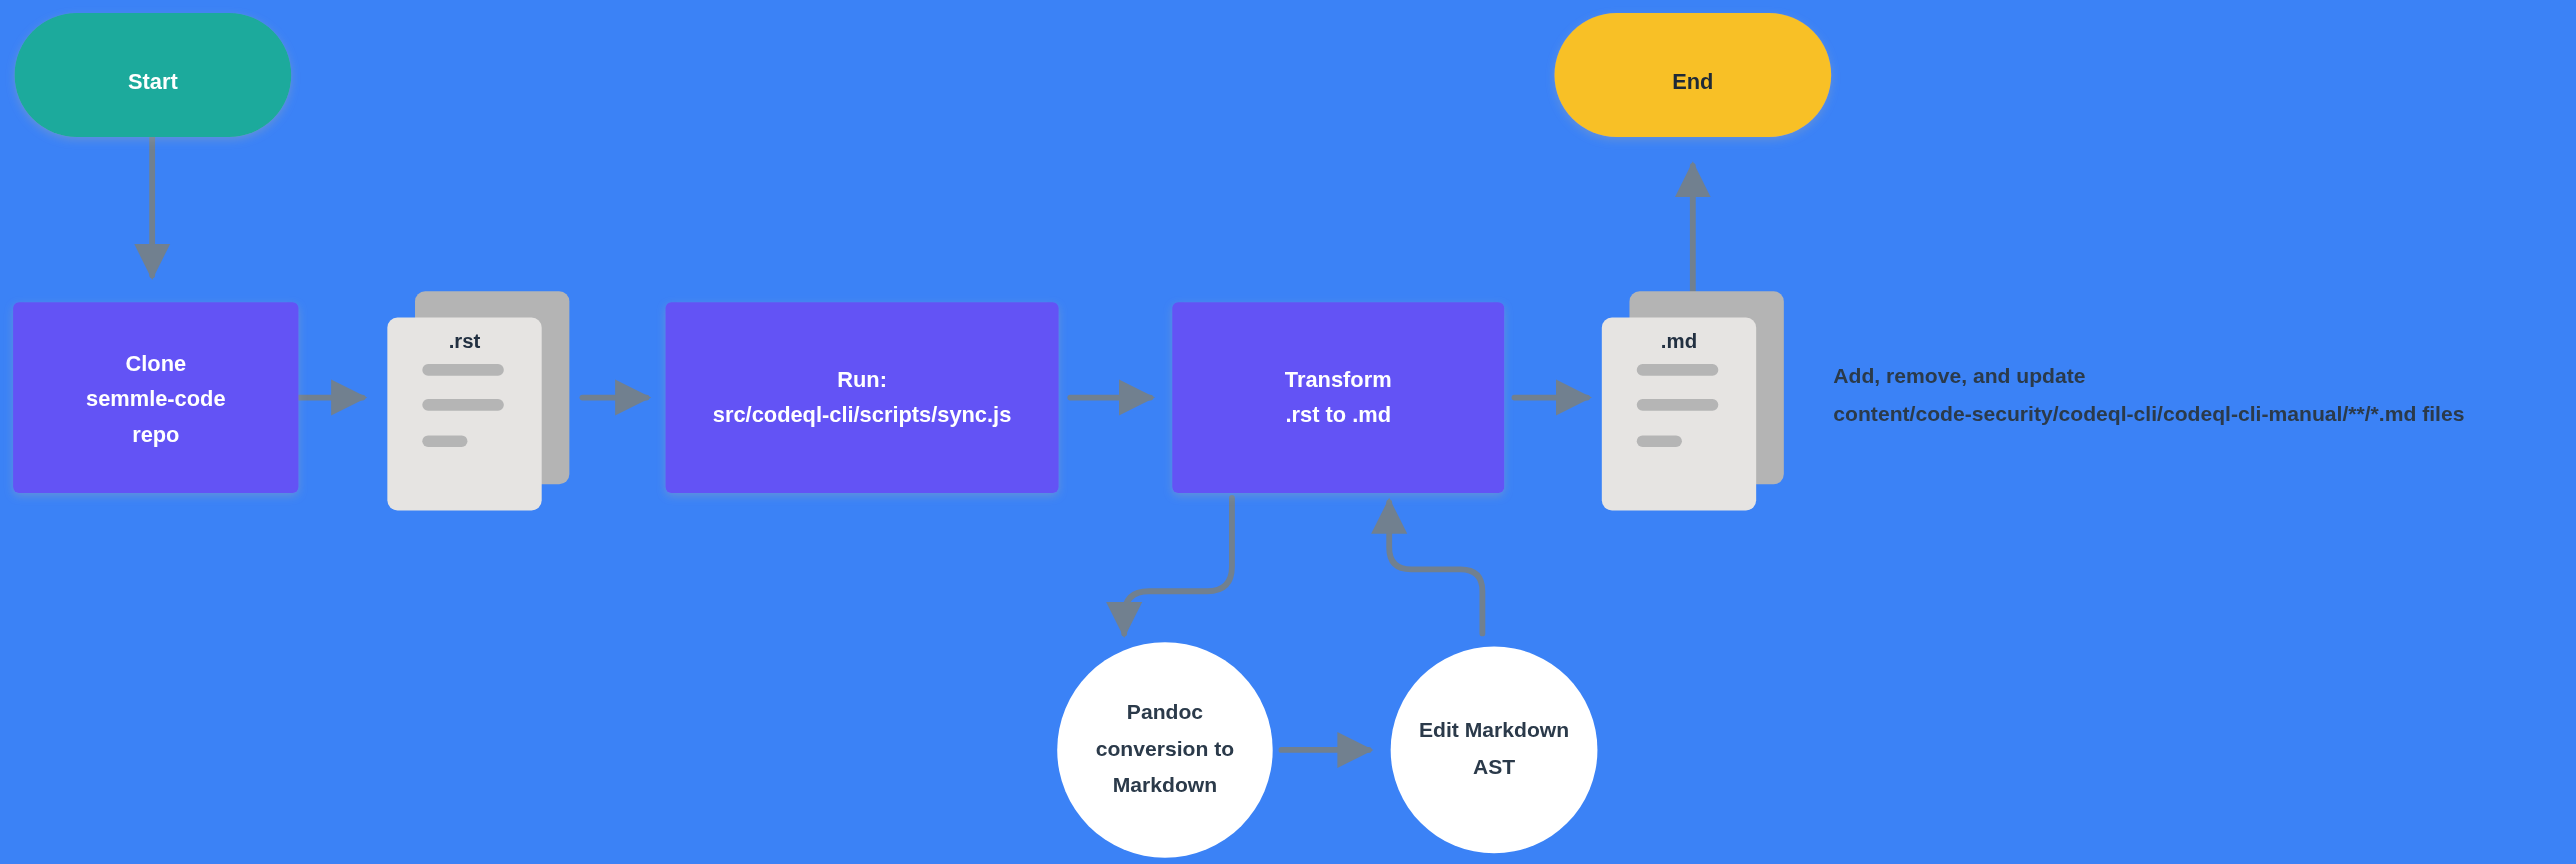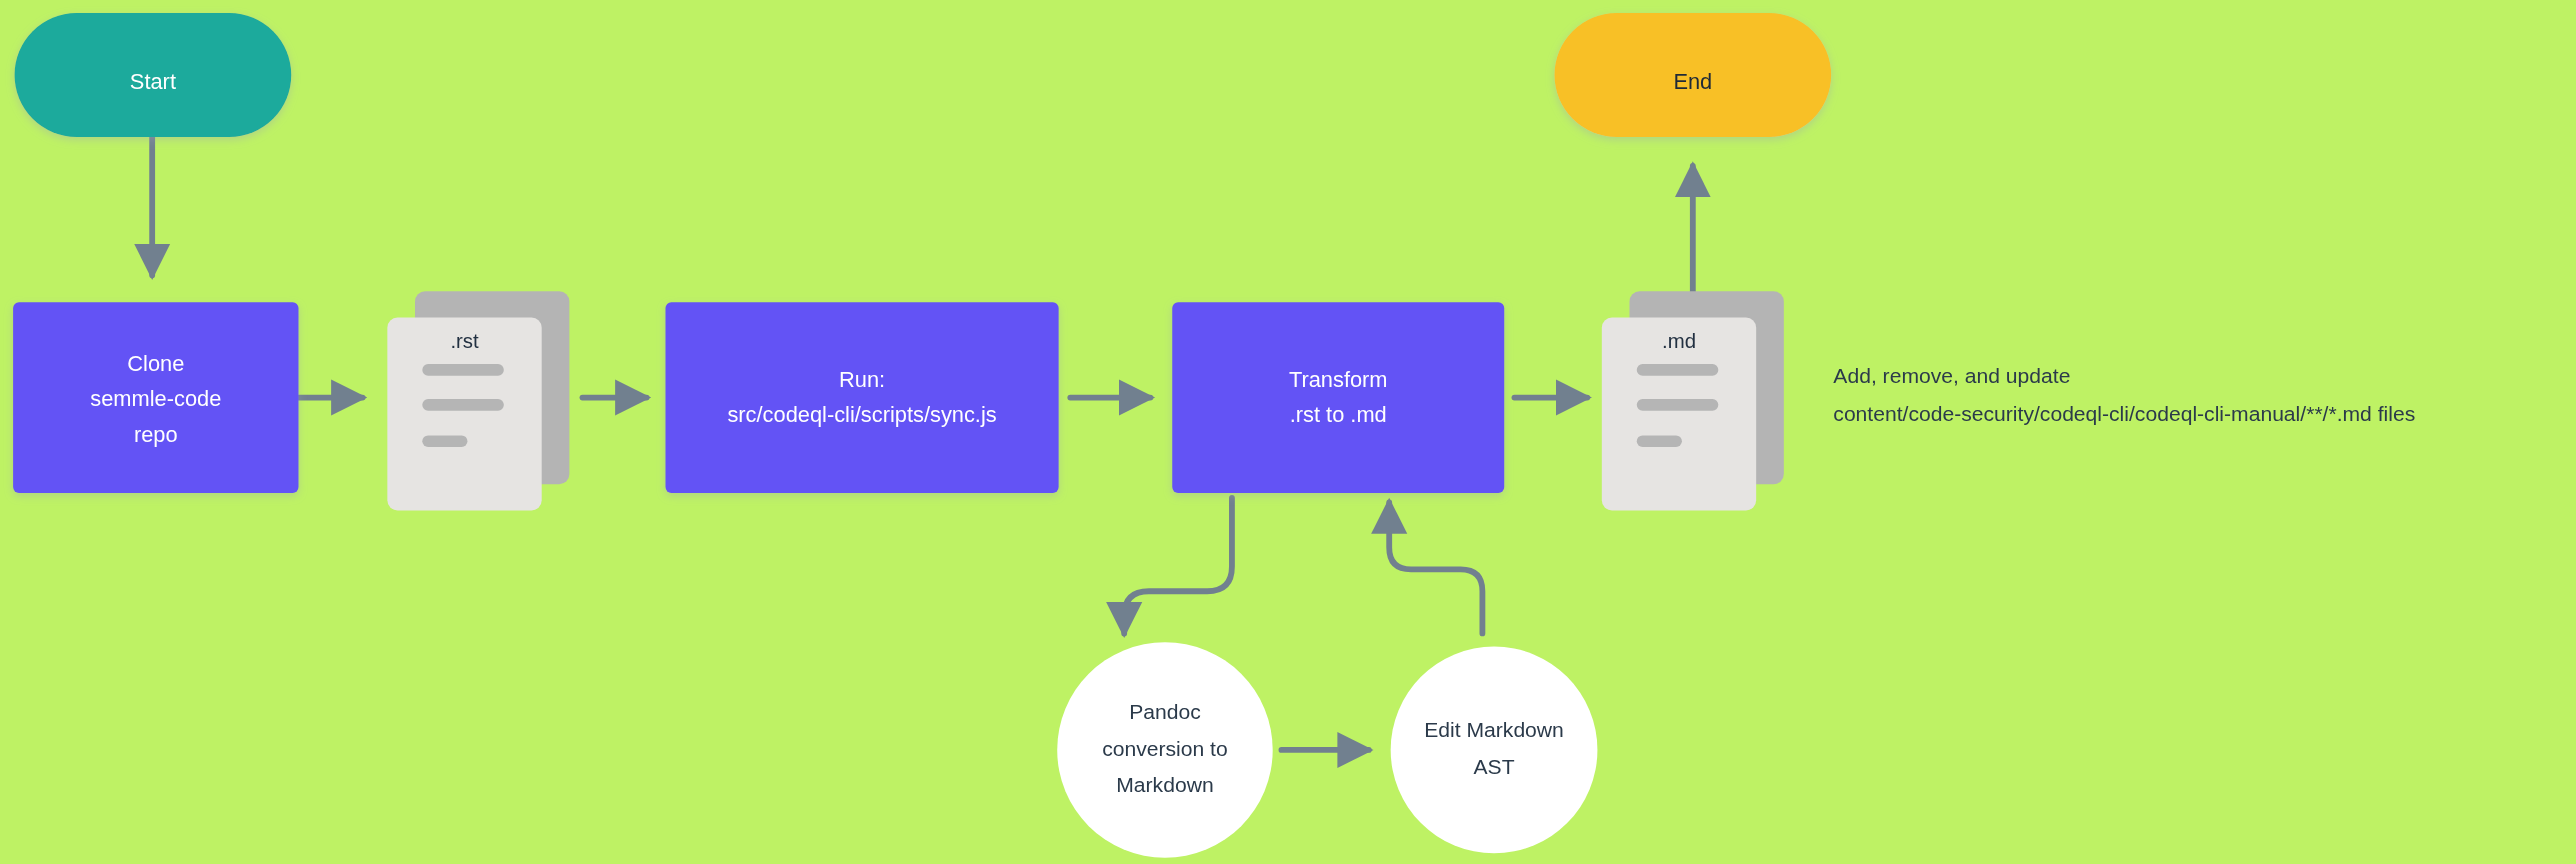--- a/index.html
+++ b/index.html
@@ -7,22 +7,23 @@
     padding: 0;
     background: #eef2f5;
   }
   body {
     font-family: "Liberation Sans", sans-serif;
   }
   #canvas {
     position: relative;
     width: 2576px;
     height: 865px;
-    background: #bef264;
+    background: #3b82f6;
     overflow: hidden;
+    font-weight: bold;
   }
   #flow {
     position: absolute;
     top: 0;
     left: 0;
     width: 2576px;
     height: 865px;
   }
   .node-label {
     font-family: "Liberation Sans", sans-serif;

